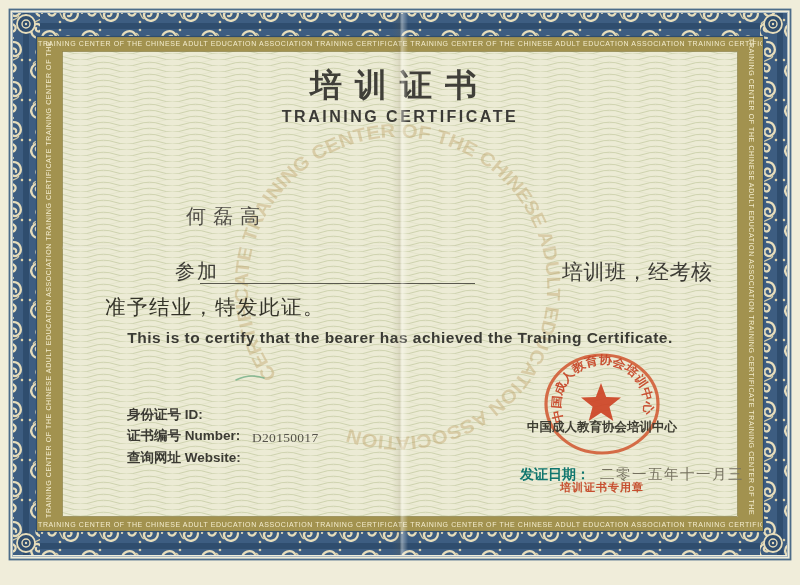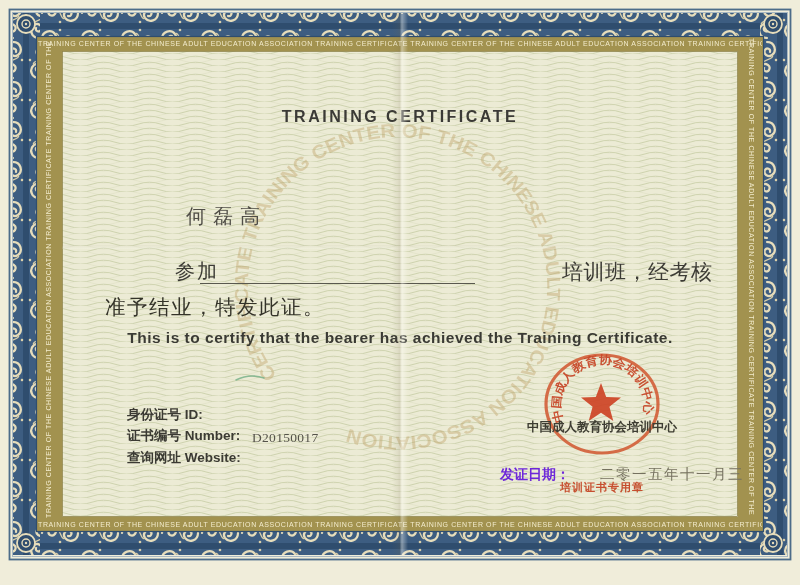--- a/index.html
+++ b/index.html
@@ -36,21 +36,21 @@
     border-bottom:1.5px solid #59584e;}
   .after-course{left:562px;top:258px;font-size:21px;letter-spacing:.5px;}
   .completion{left:105px;top:293px;font-size:20.5px;letter-spacing:1.5px;color:#343329;}
   .english{left:0;top:329px;width:800px;text-align:center;white-space:nowrap;
     font-size:15.5px;font-weight:700;letter-spacing:.5px;color:#3a3a34;position:absolute;}
   .flabel{font-size:13.5px;font-weight:600;color:#3b3a33;}
   .fvalue{font-family:"Liberation Serif",serif;font-size:13.5px;color:#55534a;letter-spacing:.3px;}
   .lbl1{left:127px;top:406px;} .val1{left:233px;top:408px;}
   .lbl2{left:127px;top:427px;} .val2{left:252px;top:430px;}
   .lbl3{left:127px;top:449px;}
-  .issue-label{left:500px;top:466px;font-size:14px;font-weight:600;color:#6d28d9;}
+  .issue-label{left:520px;top:466px;font-size:14px;font-weight:600;color:#0f766e;}
   .issue-value{left:600px;top:465px;font-size:14.5px;letter-spacing:1.5px;color:#75715f;}
   .seal-org{left:602px;top:419px;transform:translateX(-50%);
     font-size:12.5px;font-weight:700;letter-spacing:0;color:#3e3d33;}
   .seal-type{left:602px;top:436px;transform:translateX(-50%);
     font-size:11px;font-weight:700;letter-spacing:1px;color:#c64e2e;margin-top:44px;}
 
   
   .fold{position:absolute;left:392px;top:13px;width:16px;height:542px;
     background:linear-gradient(90deg, rgba(0,0,0,0) 0%, rgba(115,104,74,.10) 35%,
       rgba(115,104,74,.16) 48%, rgba(255,255,248,.42) 62%, rgba(255,255,248,0) 100%);}
@@ -151,20 +151,21 @@
       </text>
       <polygon fill="#cd4325" opacity="0.92" points="601,383 606.2,396.9 621,397.5 609.4,406.7 613.3,421 601,412.8 588.7,421 592.6,406.7 581,397.5 595.8,396.9"></polygon>
     </g>
   </svg>
 
   <div class="bandtext top">TRAINING CENTER OF THE CHINESE ADULT EDUCATION ASSOCIATION  TRAINING CERTIFICATE  TRAINING CENTER OF THE CHINESE ADULT EDUCATION ASSOCIATION  TRAINING CERTIFICATE  TRAINING CENTER OF THE CHINESE ADULT EDUCATION ASSOCIATION  TRAINING CERTIFICATE  TRAINING CENTER OF THE CHINESE ADULT EDUCATION ASSOCIATION  TRAINING CERTIFICATE  </div>
   <div class="bandtext bottom">TRAINING CENTER OF THE CHINESE ADULT EDUCATION ASSOCIATION  TRAINING CERTIFICATE  TRAINING CENTER OF THE CHINESE ADULT EDUCATION ASSOCIATION  TRAINING CERTIFICATE  TRAINING CENTER OF THE CHINESE ADULT EDUCATION ASSOCIATION  TRAINING CERTIFICATE  TRAINING CENTER OF THE CHINESE ADULT EDUCATION ASSOCIATION  TRAINING CERTIFICATE  </div>
   <div class="bandtext vert left">TRAINING CENTER OF THE CHINESE ADULT EDUCATION ASSOCIATION  TRAINING CERTIFICATE  TRAINING CENTER OF THE CHINESE ADULT EDUCATION ASSOCIATION  TRAINING CERTIFICATE  </div>
   <div class="bandtext vert right">TRAINING CENTER OF THE CHINESE ADULT EDUCATION ASSOCIATION  TRAINING CERTIFICATE  TRAINING CENTER OF THE CHINESE ADULT EDUCATION ASSOCIATION  TRAINING CERTIFICATE  </div>
 
+  <div class="txt title-cn">培训证书</div>
   <div class="txt title-en">TRAINING CERTIFICATE</div>
 
   <div class="txt name">何磊高</div>
 
   <div class="txt participate">参加</div>
   <div class="course-line"></div>
   <div class="txt after-course">培训班，经考核</div>
   <div class="txt completion">准予结业，特发此证。</div>
 
   <div class="english">This is to certify that the bearer has achieved the Training Certificate.</div>

